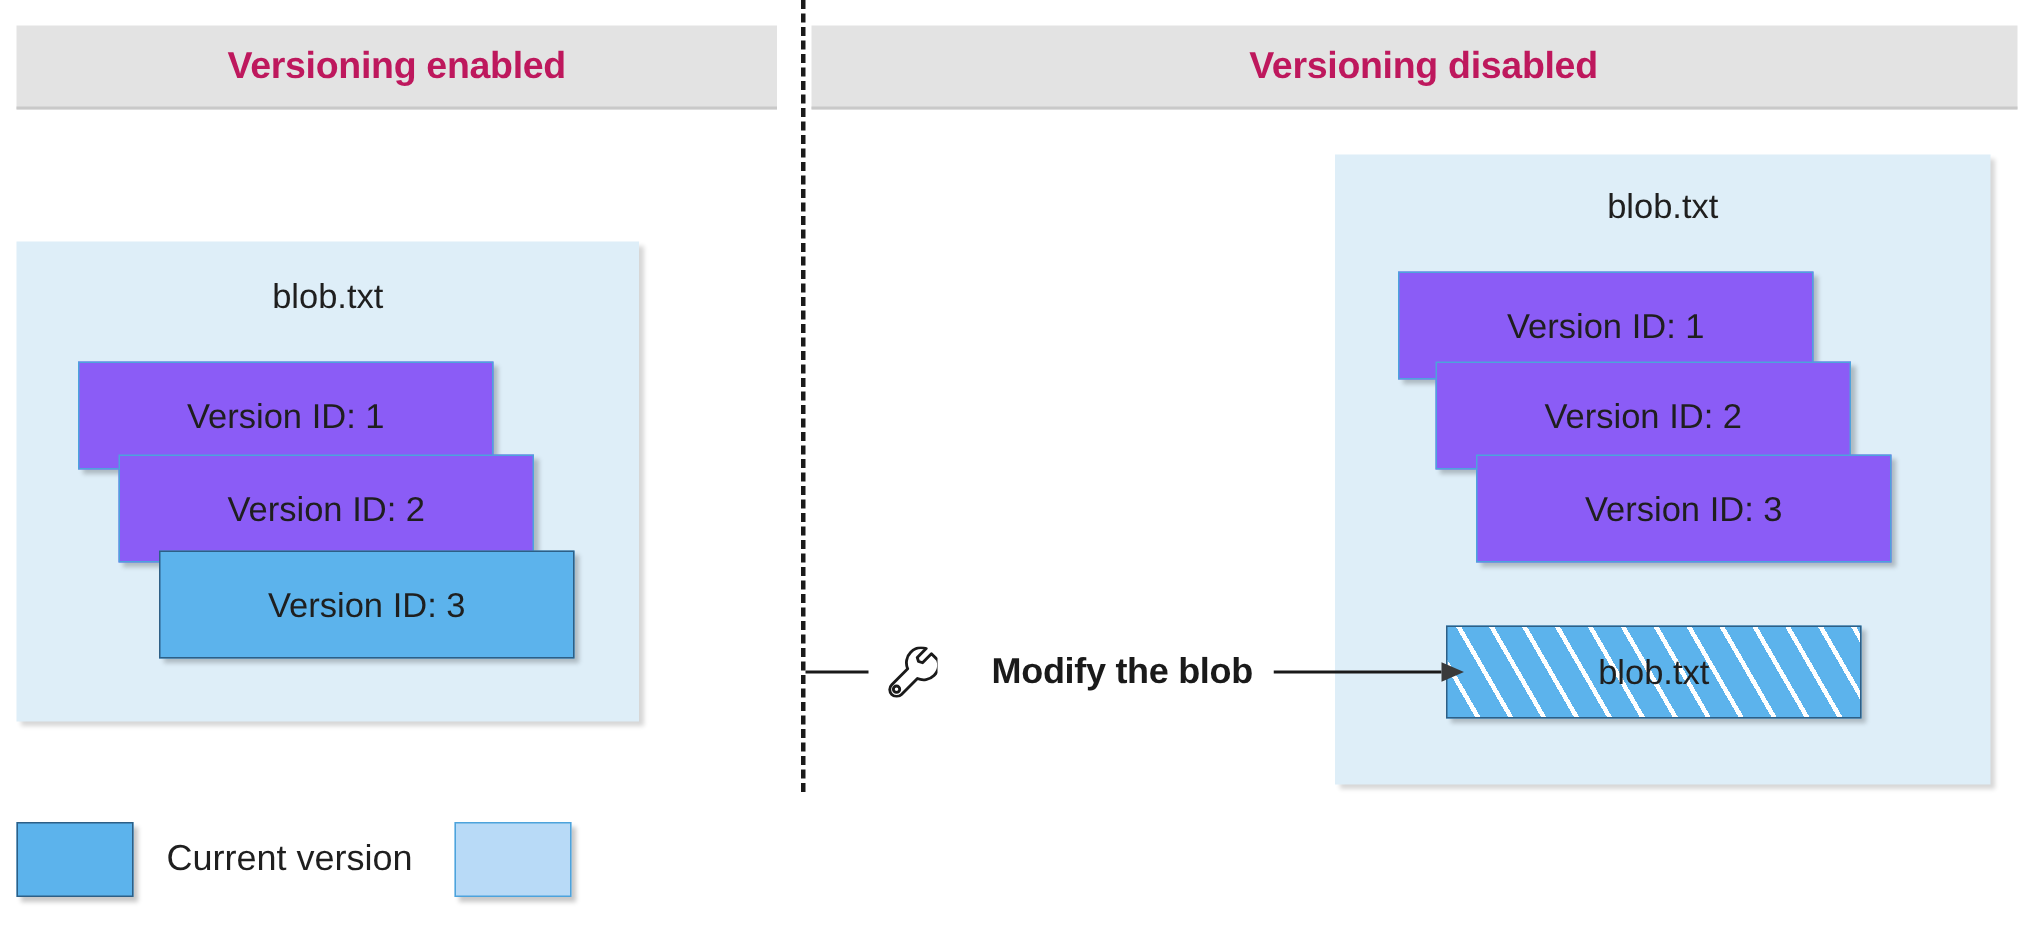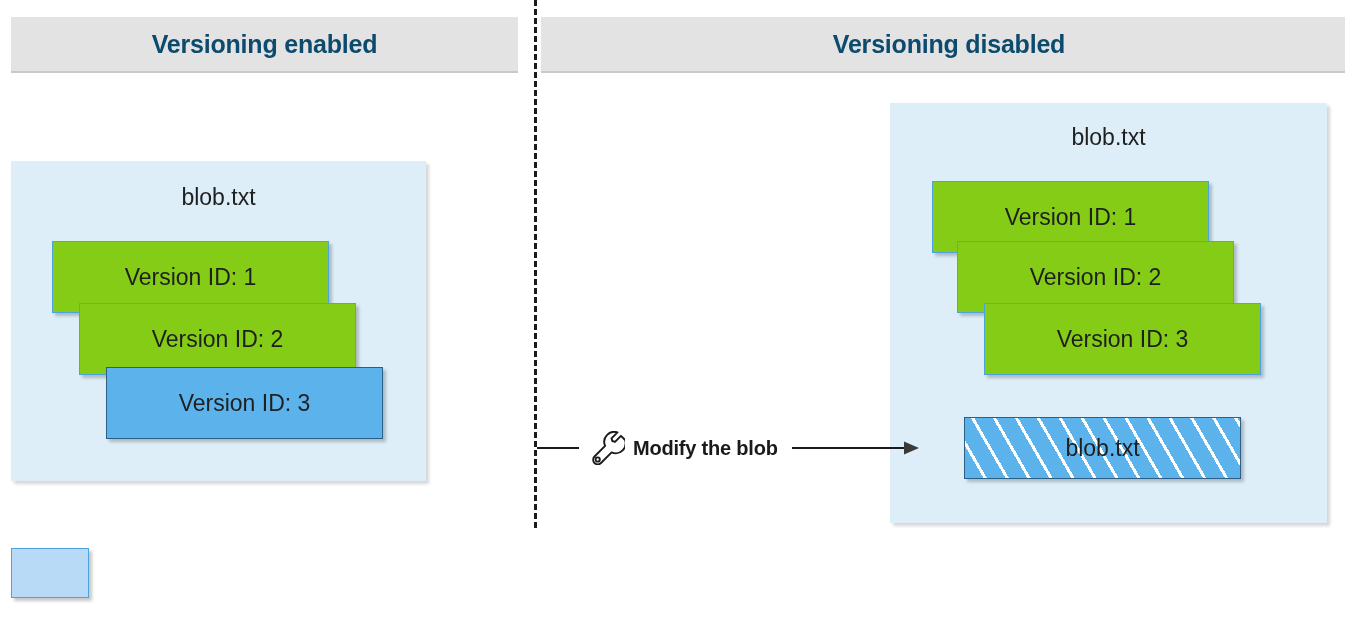--- a/index.html
+++ b/index.html
@@ -23,21 +23,21 @@
     top: 17px;
     height: 56px;
     background: #e3e3e3;
     border-bottom: 2px solid #c9c9c9;
     display: flex;
     align-items: center;
     justify-content: center;
     font-size: 25px;
     font-weight: bold;
     letter-spacing: -0.2px;
-    color: #0c4a6e;
+    color: #be185d;
     box-sizing: border-box;
   }
   #header-enabled  { left: 11px;  width: 507px; }
   #header-disabled { left: 541px; width: 816px; }
 
   
   #divider {
     position: absolute;
     left: 534px;
     top: 0px;
@@ -72,21 +72,21 @@
     position: absolute;
     display: flex;
     align-items: center;
     justify-content: center;
     font-size: 23px;
     color: #1f1f1f;
     box-sizing: border-box;
     box-shadow: 3px 3px 3px rgba(0,0,0,0.22);
   }
   .version-box.previous {
-    background: #84cc16;
+    background: #8b5cf6;
     border: 1px solid #4da3dc;
   }
   .version-box.current {
     background: #5cb3ec;
     border: 1px solid #2d5f86;
   }
 
   
   #enabled-v1 { left: 52px;  top: 241px; width: 277px; height: 72px; }
   #enabled-v2 { left: 79px;  top: 303px; width: 277px; height: 72px; }
@@ -145,25 +145,26 @@
   #wrench-icon {
     flex: none;
     margin-left: 12px;
     margin-right: 8px;
     width: 34px;
     height: 34px;
     display: block;
   }
   #modify-label {
     flex: none;
-    font-size: 20px;
+    font-size: 24px;
     font-weight: bold;
     color: #1a1a1a;
     letter-spacing: -0.2px;
     white-space: nowrap;
+    margin-left: 28px;
   }
   #arrow-right {
     flex: none;
     margin-left: 14px;
     display: block;
   }
 
   
   #legend {
     position: absolute;
@@ -267,18 +268,22 @@
 
   <span id="modify-label">Modify the blob</span>
 
   <svg id="arrow-right" width="128" height="16" viewBox="0 0 128 16">
     <line x1="0" y1="8" x2="112" y2="8" stroke="#1a1a1a" stroke-width="2"></line>
     <polygon points="112,1.5 127,8 112,14.5" fill="#3a3a3a"></polygon>
   </svg>
 </div>
 
 <div id="legend">
+  <div class="legend-item" id="legend-item-current">
+    <div class="legend-swatch current"></div>
+    <span class="legend-label">Current version</span>
+  </div>
 
   <div class="legend-item" id="legend-item-previous">
     <div class="legend-swatch previous"></div>
   </div>
 
 </div>
 
 </body></html>

